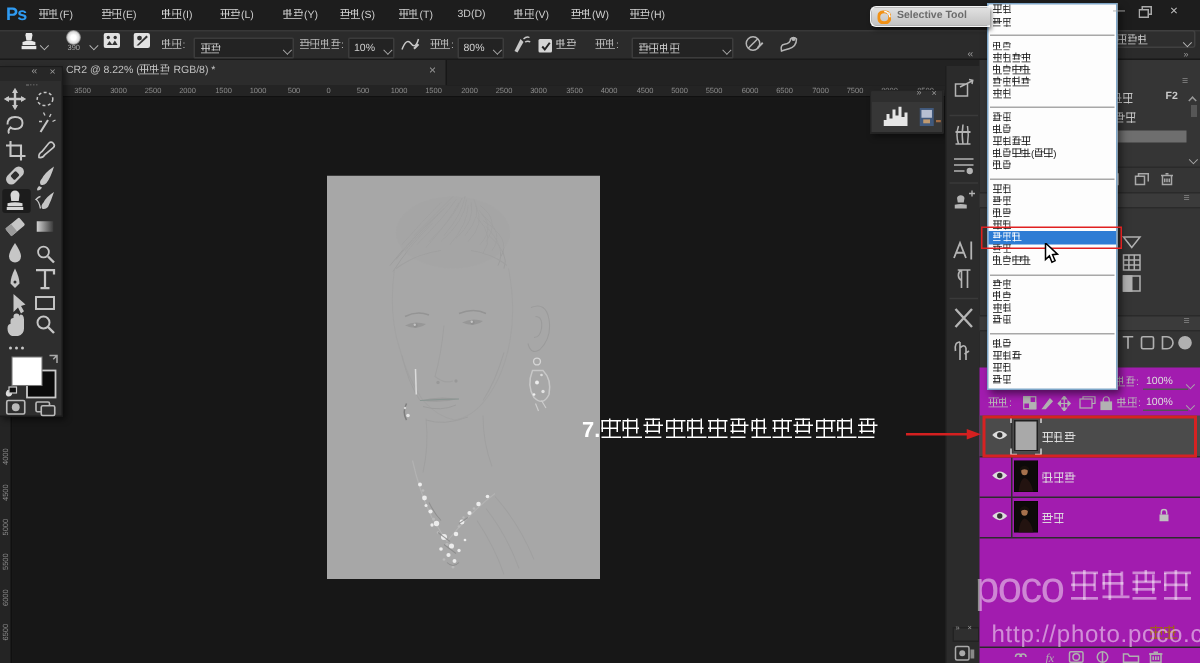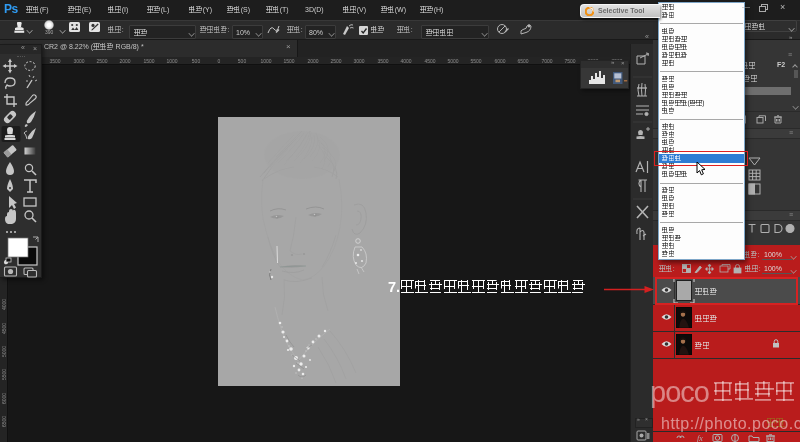--- a/index.html
+++ b/index.html
@@ -480,21 +480,21 @@
 <svg class="abs" style="left:94px;top:183px" width="50" height="11" viewBox="0 0 50 11">
 <g stroke="#b0b0b0" fill="none" stroke-width="1.1">
 <path d="M1.5 1.5 L8.5 1.5 M5 1.5 L5 9.5"></path>
 <rect x="14" y="1.5" width="8" height="8" rx="1"></rect>
 <path d="M28 1.5 L31 1.5 A4 4 0 0 1 31 9.5 L28 9.5 Z"></path>
 <circle cx="43" cy="5.5" r="4" fill="#b0b0b0"></circle>
 </g>
 </svg>
 </div>
 
-<div id="layers" class="abs" style="left:653px;top:245px;width:147px;height:197px;background:#b91c1c">
+<div id="layers" class="abs" style="left:653px;top:245px;width:147px;height:197px;background:#a21caf">
 
 <span class="abs t" style="left:77px;top:6px;font-size:7px;color:#b8b8b8"><span class="cj v3"></span><span class="cj"></span><span class="cj v2"></span><span class="cj v3"></span>:</span>
 <span class="abs t" style="left:111px;top:6px;font-size:7px;color:#ddd">100%</span>
 <div class="abs" style="left:109px;top:4px;width:30px;height:11px;border-bottom:1px solid #555"></div>
 <span class="abs cv" style="left:137px;top:8px;color:#aaa"></span>
 
 <span class="abs t" style="left:6px;top:20px;font-size:7px;color:#b8b8b8"><span class="cj"></span><span class="cj v2"></span>:</span>
 <svg class="abs" style="left:29px;top:19px" width="60" height="10" viewBox="0 0 60 10">
 <g stroke="#b2b2b2" fill="none" stroke-width=".8">
 <rect x="0.5" y="0.5" width="8" height="8"></rect>

